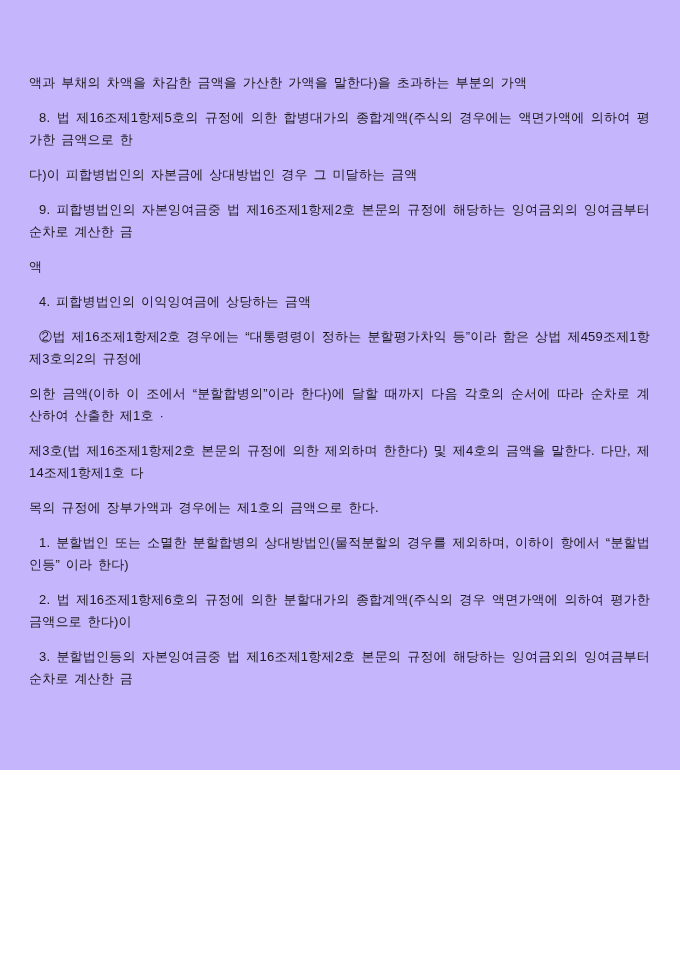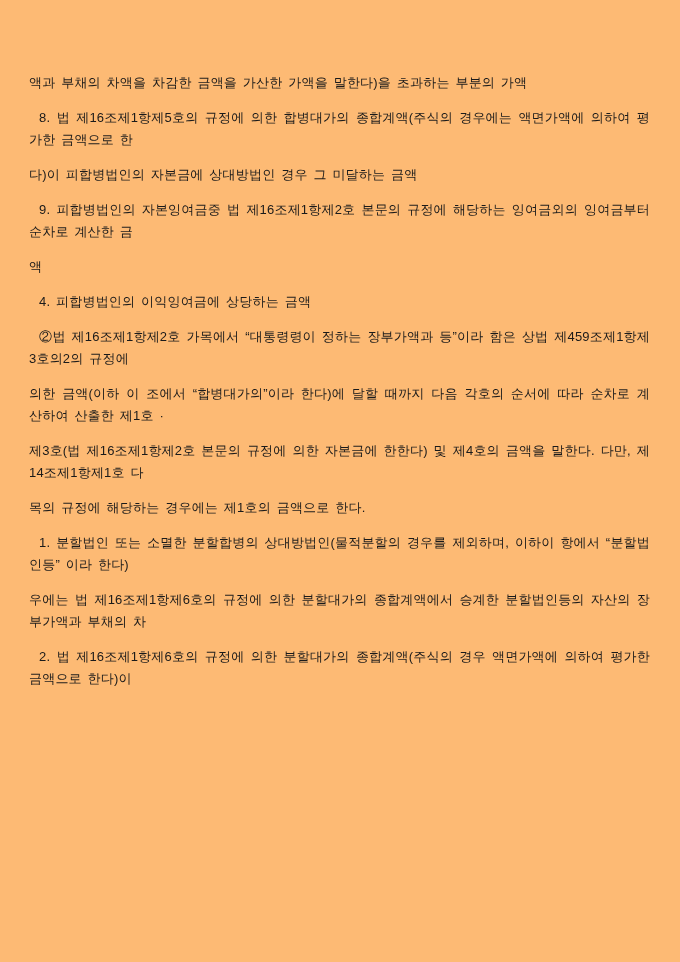--- a/index.html
+++ b/index.html
@@ -8,23 +8,23 @@
     background: #ffffff;
   }
   body {
     width: 680px;
     height: 962px;
     overflow: hidden;
   }
   .page {
     box-sizing: border-box;
     width: 680px;
-    height: 962px;
+    height: 770px;
     padding: 72px 30px 17px 29px;
-    background: #fdba74;
+    background: #c4b5fd;
   }
   p.para {
     margin: 0 0 13px 0;
     font-family: "Liberation Sans", sans-serif;
     font-size: 13px;
     line-height: 22px;
     color: #1a1a1a;
     text-align: justify;
     word-break: break-all;
     word-spacing: 2px;
@@ -37,20 +37,20 @@
 </head>
 <body>
 
 <div class="page">
   <p class="para">액과 부채의 차액을 차감한 금액을 가산한 가액을 말한다)을 초과하는 부분의 가액</p>
   <p class="para indent">8. 법 제16조제1항제5호의 규정에 의한 합병대가의 종합계액(주식의 경우에는 액면가액에 의하여 평가한 금액으로 한</p>
   <p class="para">다)이 피합병법인의 자본금에 상대방법인 경우 그 미달하는 금액</p>
   <p class="para indent">9. 피합병법인의 자본잉여금중 법 제16조제1항제2호 본문의 규정에 해당하는 잉여금외의 잉여금부터 순차로 계산한 금</p>
   <p class="para">액</p>
   <p class="para indent">4. 피합병법인의 이익잉여금에 상당하는 금액</p>
-  <p class="para indent">②법 제16조제1항제2호 가목에서 “대통령령이 정하는 장부가액과 등”이라 함은 상법 제459조제1항제3호의2의 규정에</p>
-  <p class="para">의한 금액(이하 이 조에서 “합병대가의”이라 한다)에 달할 때까지 다음 각호의 순서에 따라 순차로 계산하여 산출한 제1호 ·</p>
-  <p class="para">제3호(법 제16조제1항제2호 본문의 규정에 의한 자본금에 한한다) 및 제4호의 금액을 말한다. 다만, 제14조제1항제1호 다</p>
-  <p class="para">목의 규정에 해당하는 경우에는 제1호의 금액으로 한다.</p>
+  <p class="para indent">②법 제16조제1항제2호 경우에는 “대통령령이 정하는 분할평가차익 등”이라 함은 상법 제459조제1항제3호의2의 규정에</p>
+  <p class="para">의한 금액(이하 이 조에서 “분할합병의”이라 한다)에 달할 때까지 다음 각호의 순서에 따라 순차로 계산하여 산출한 제1호 ·</p>
+  <p class="para">제3호(법 제16조제1항제2호 본문의 규정에 의한 제외하며 한한다) 및 제4호의 금액을 말한다. 다만, 제14조제1항제1호 다</p>
+  <p class="para">목의 규정에 장부가액과 경우에는 제1호의 금액으로 한다.</p>
   <p class="para indent">1. 분할법인 또는 소멸한 분할합병의 상대방법인(물적분할의 경우를 제외하며, 이하이 항에서 “분할법인등” 이라 한다)</p>
-  <p class="para">우에는 법 제16조제1항제6호의 규정에 의한 분할대가의 종합계액에서 승계한 분할법인등의 자산의 장부가액과 부채의 차</p>
   <p class="para indent">2. 법 제16조제1항제6호의 규정에 의한 분할대가의 종합계액(주식의 경우 액면가액에 의하여 평가한 금액으로 한다)이</p>
+  <p class="para indent">3. 분할법인등의 자본잉여금중 법 제16조제1항제2호 본문의 규정에 해당하는 잉여금외의 잉여금부터 순차로 계산한 금</p>
 </div>
 
 </body></html>

